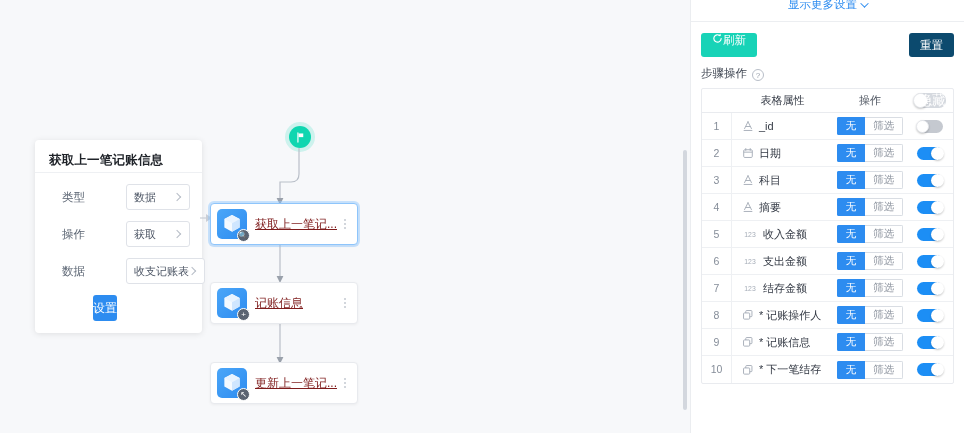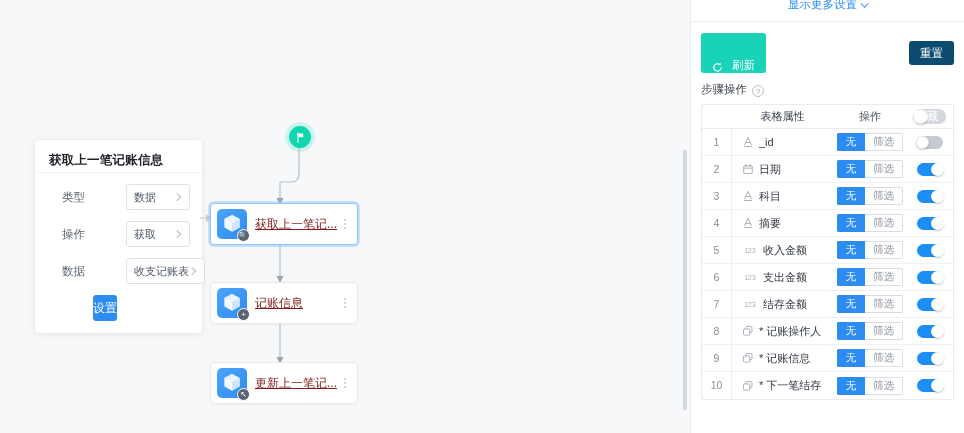--- a/index.html
+++ b/index.html
@@ -124,22 +124,22 @@
     width: 6px; height: 6px; border-bottom: 1.3px solid #2d8cf0;
     border-right: 1.3px solid #2d8cf0; transform: rotate(45deg)
       translate(-1px,-1px);
   }
   #panel-actions {
     display: flex; align-items: center; justify-content: space-between;
     padding: 11px 10px 0 10px;
   }
   #refresh-button {
     background: #18d3b7; color: #fff; border: none; border-radius: 3px;
-    height: 40px; padding: 0 11px; font-size: 11.5px; cursor: pointer;
-    display: flex; align-items: flex-end; gap: 9px; font-family: inherit;
+    height: 24px; padding: 0 11px; font-size: 11.5px; cursor: pointer;
+    display: flex; align-items: flex-start; gap: 0; font-family: inherit;
   }
   #reset-button {
     background: #0c4a6e; color: #fff; border: none; border-radius: 3px;
     height: 24px; padding: 0 11px; font-size: 11.5px; cursor: pointer;
     font-family: inherit;
   }
   #step-ops-row {
     display: flex; align-items: flex-end; gap: 5px;
     padding: 9px 10px 7px 10px; font-size: 11.5px; color: #3d4450;
   }
@@ -187,21 +187,21 @@
   .toggle .knob {
     position: absolute; top: 0px; width: 13px; height: 13px;
     border-radius: 50%; background: #fff;
     box-shadow: 0 1px 2px rgba(0,0,0,0.22);
   }
   .toggle.on .knob { right: -1px; }
   .toggle.off .knob { left: -1px; border: 1px solid #e6e8ec; }
   .toggle.hdr { width: 32px; height: 15px; background: #d5d9df; }
   .toggle.hdr .knob { width: 15px; height: 15px; top: 0; left: -1px; }
   .toggle.hdr .hdr-txt {
-    position: absolute; right: 8px; top: 1px; font-size: 12px;
+    position: absolute; right: 0; top: 1px; font-size: 14px;
     color: #fff; line-height: 13px;
   }
 
   .type-icon { width: 12px; height: 12px; flex: none; }
   #table-tail { height: 46px; }
 </style>
 </head>
 <body>
 
 <div id="root">

